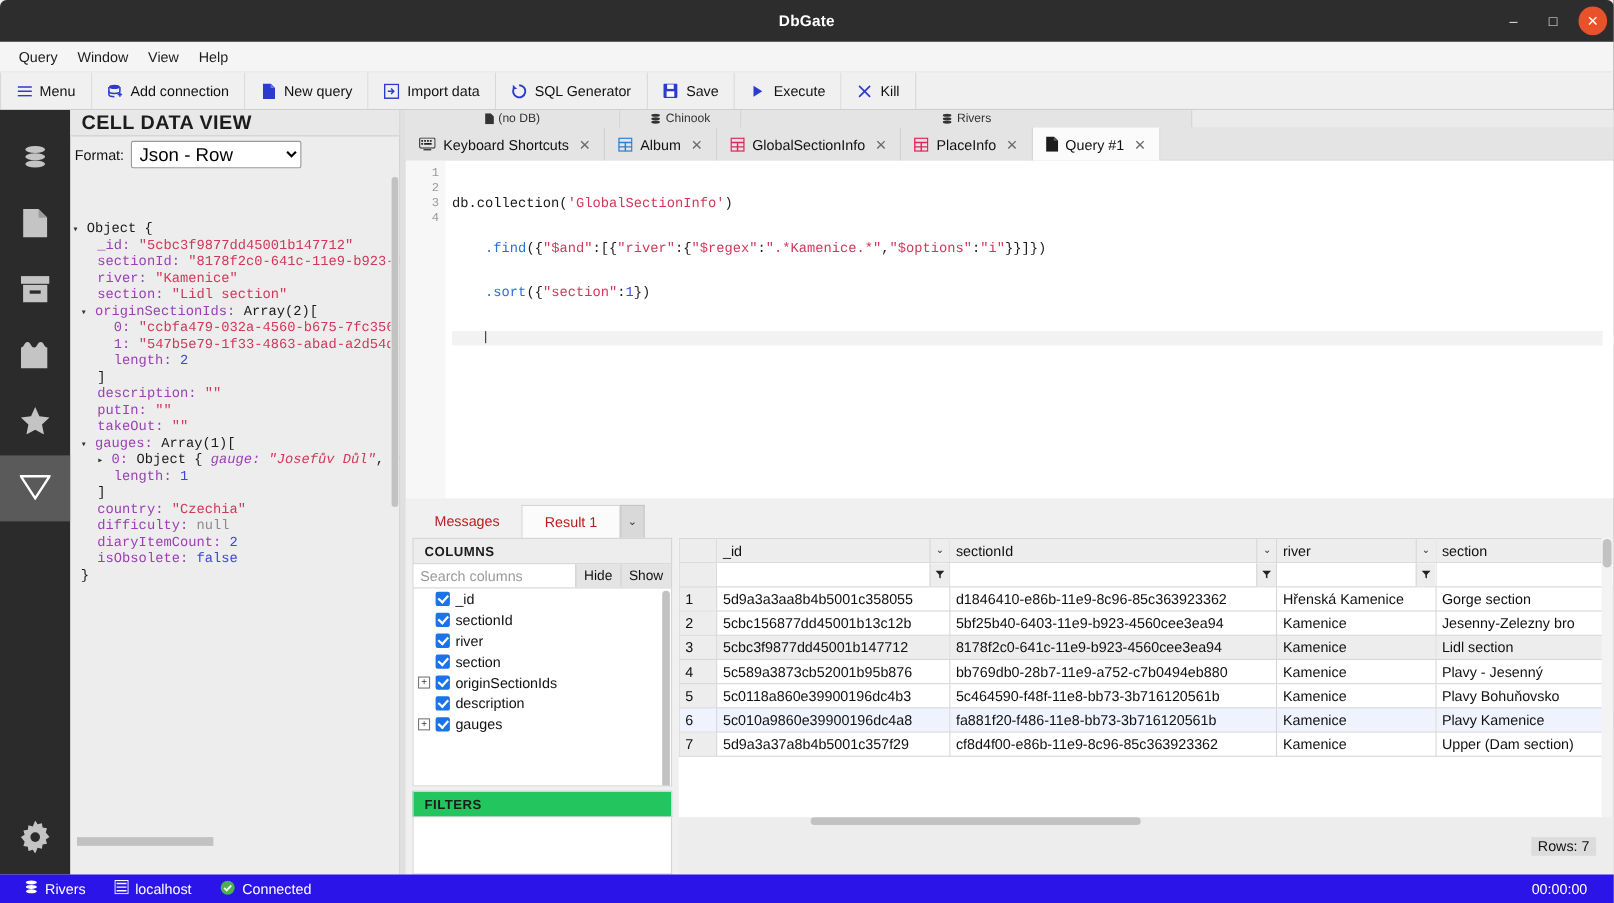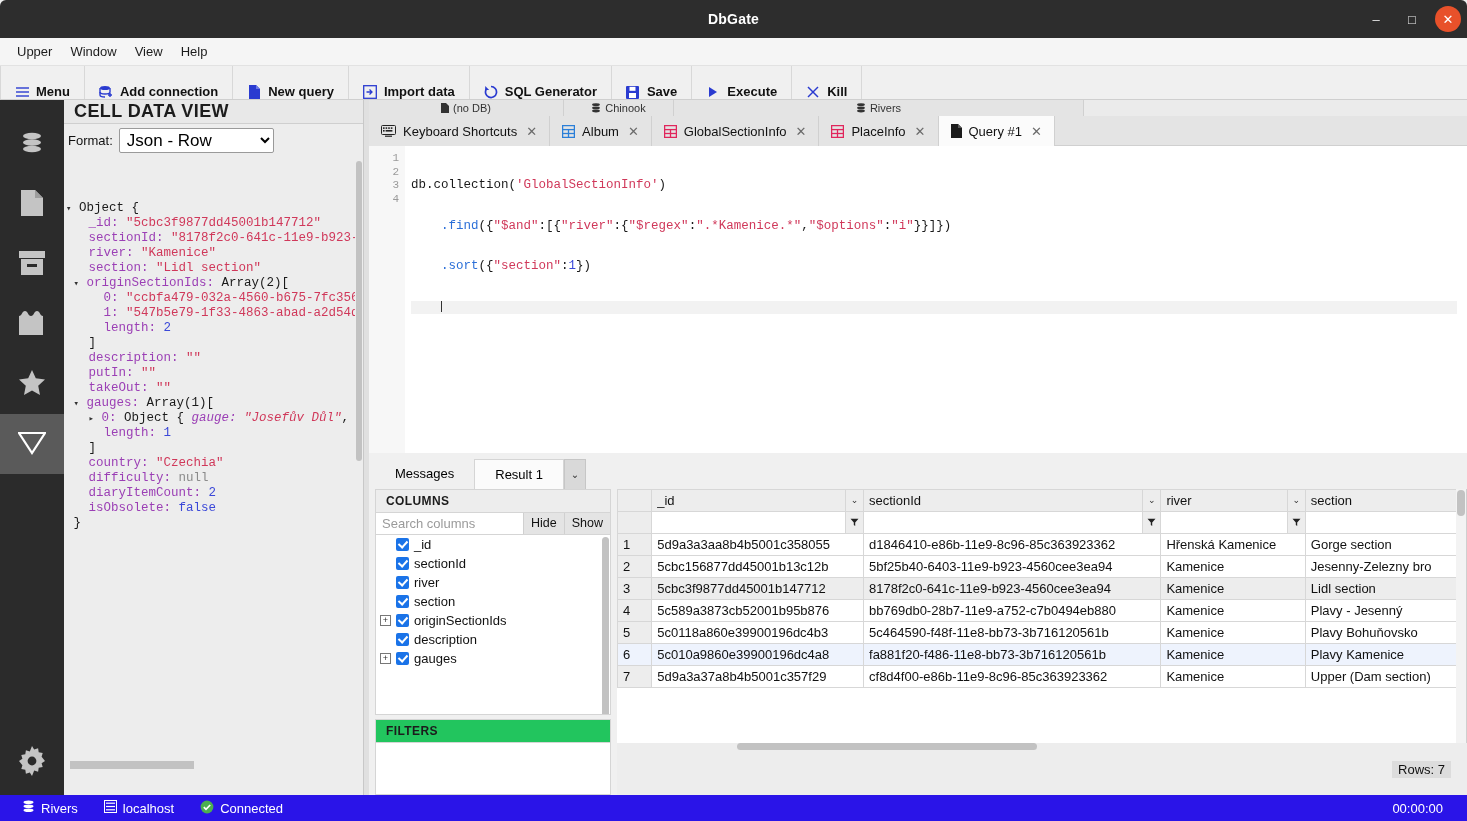--- a/index.html
+++ b/index.html
@@ -35,24 +35,23 @@
     padding-left: 8px; border-bottom: 1px solid #e2e2e2;
   }
   .menubar .mi { padding: 3px 9px; font-size: 13px; color: #1c1c1c; }
 
   
   .toolbar {
     height: 34px; background: #f0f0f0; display: flex; align-items: stretch;
     border-bottom: 1px solid #cfcfcf;
   }
   .tb-btn {
-    display: flex; align-items: flex-end; gap: 7px; padding: 0 14px;
+    display: flex; align-items: center; gap: 7px; padding: 0 14px;
     border-right: 1px solid #d8d8d8; font-size: 13px; color: #111;
     background: #f0f0f0;
-    font-weight: bold;
   }
   .tb-btn:first-child { border-left: 1px solid #d8d8d8; }
   .tb-ico { width: 14px; height: 14px; display: flex; align-items: center; justify-content: center; }
   .tb-ico svg { display: block; }
   .tb-rest { flex: 1; }
 
   
   .body { position: absolute; top: 100px; left: 0; right: 0; bottom: 26px; display: flex; }
 
   
@@ -143,21 +142,21 @@
   .c-fn { color: #2b6fd8; }
   .c-num { color: #3b48d8; }
   .code .cur-line { background: #f2f2f2; }
   .caret { display: inline-block; width: 1px; height: 11px; background: #333; vertical-align: -1px; }
   .ed-vscroll { position: absolute; right: 0; top: 0; bottom: 0; width: 10px; background: #fff; }
 
   
   .restabs { height: 36px; background: #f0f0f0; display: flex; align-items: flex-end; padding-left: 6px; gap: 0; }
   .rtab {
     height: 30px; display: flex; align-items: center; padding: 0 20px; font-size: 13px;
-    color: #000000; background: #f0f0f0;
+    color: #b91c1c; background: #f0f0f0;
   }
   .rtab.active { background: #fbfbfb; border: 1px solid #d5d5d5; border-bottom: none; }
   .rtab-caret {
     height: 30px; width: 22px; display: flex; align-items: center; justify-content: center;
     background: #d9d9d9; border: 1px solid #c6c6c6; border-bottom: none; font-size: 10px; color: #333;
   }
 
   
   .lower { flex: 1; display: flex; min-height: 0; background: #f0f0f0; }
 
@@ -256,21 +255,21 @@
   <div class="titlebar">
     <div class="title">DbGate</div>
     <div class="win-ctrl">
       <div class="win-btn">–</div>
       <div class="win-btn">□</div>
       <div class="win-btn close">✕</div>
     </div>
   </div>
 
   <div class="menubar">
-    <div class="mi">Upper</div>
+    <div class="mi">Query</div>
     <div class="mi">Window</div>
     <div class="mi">View</div>
     <div class="mi">Help</div>
   </div>
 
   <div class="toolbar">
     <div class="tb-btn">
       <span class="tb-ico">
         <svg width="13" height="10" viewBox="0 0 13 10">
             <g stroke="#2a3bd0" stroke-width="1.4">

